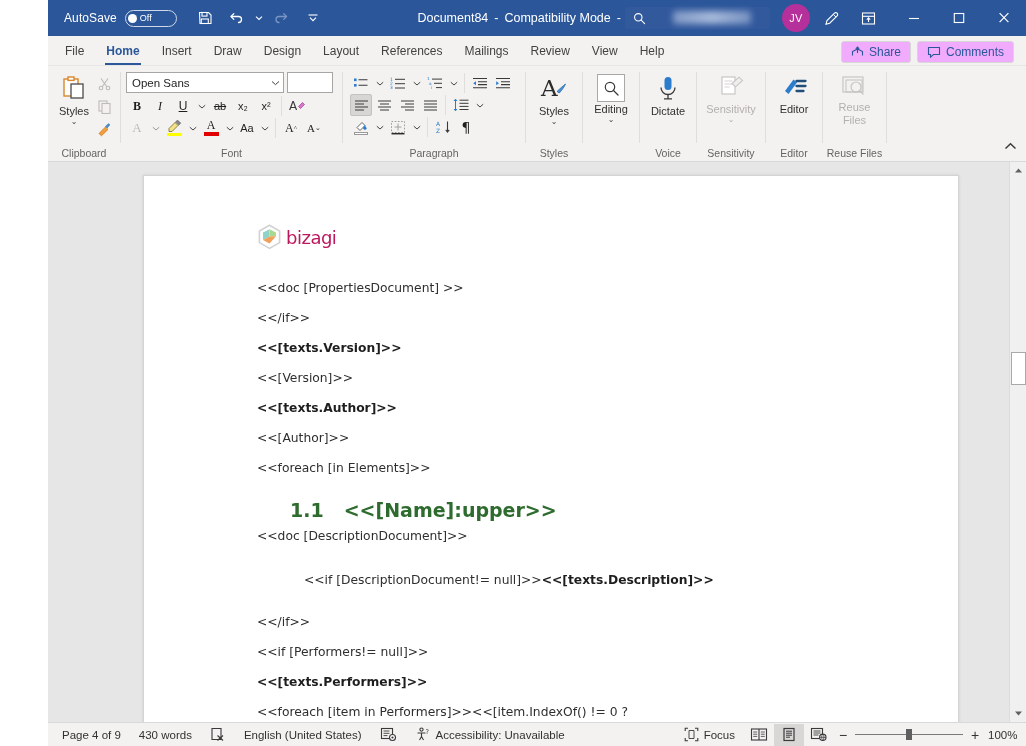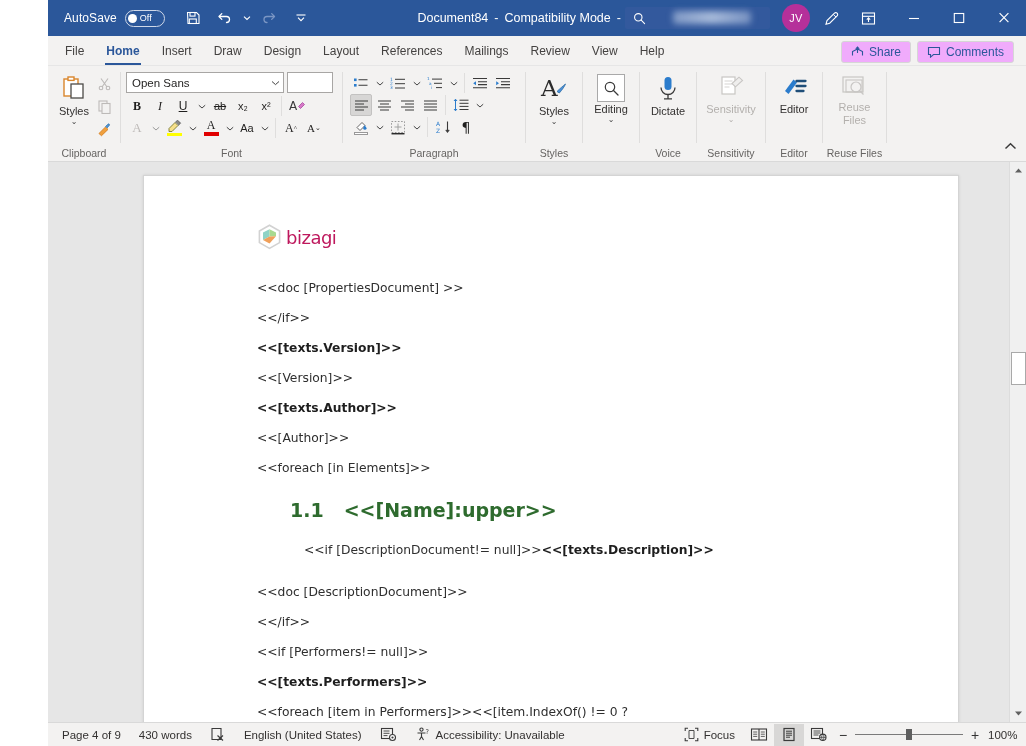--- a/index.html
+++ b/index.html
@@ -12,21 +12,21 @@
   #app { position: relative; width: 1026px; height: 746px; display: flex; flex-direction: column; padding-left: 48px; }
 
   
   .titlebar {
     height: 36px; background: #2b579a; color: #ffffff;
     display: flex; align-items: center; position: relative; flex: 0 0 36px;
   }
   .autosave-wrap { display: flex; align-items: center; margin-left: 16px; gap: 8px; }
   .autosave-label { font-size: 12px; color: #ffffff; letter-spacing: .1px; }
   .toggle {
-    width: 40px; height: 17px; border-radius: 9px; border: 1px solid #cfd8e8;
+    width: 52px; height: 17px; border-radius: 9px; border: 1px solid #cfd8e8;
     background: #2b579a; display: flex; align-items: center; padding: 0 2px; gap: 3px;
   }
   .toggle .knob { width: 9px; height: 9px; border-radius: 50%; background: #ffffff; }
   .toggle .tog-text { font-size: 9px; color: #ffffff; }
 
   .qat { display: flex; align-items: center; gap: 3px; margin-left: 14px; }
   .qat-btn {
     width: 28px; height: 26px; display: flex; align-items: center; justify-content: center;
     border-radius: 2px;
   }
@@ -680,24 +680,24 @@
           <div class="doc-line b">&lt;&lt;[texts.Version]&gt;&gt;</div>
           <div class="doc-line">&lt;&lt;[Version]&gt;&gt;</div>
           <div class="doc-line b">&lt;&lt;[texts.Author]&gt;&gt;</div>
           <div class="doc-line">&lt;&lt;[Author]&gt;&gt;</div>
           <div class="doc-line">&lt;&lt;foreach [in Elements]&gt;&gt;</div>
 
           <div class="doc-h1">
             <span class="num">1.1</span><span>&lt;&lt;[Name]:upper&gt;&gt;</span>
           </div>
 
+          <div class="doc-line">&lt;&lt;doc [DescriptionDocument]&gt;&gt;</div>
           <div class="doc-line mix" style="margin-bottom:14px">
             <span>&lt;&lt;if [DescriptionDocument!= null]&gt;&gt;</span><span class="b">&lt;&lt;[texts.Description]&gt;&gt;</span>
           </div>
-          <div class="doc-line">&lt;&lt;doc [DescriptionDocument]&gt;&gt;</div>
           <div class="doc-line">&lt;&lt;/if&gt;&gt;</div>
           <div class="doc-line">&lt;&lt;if [Performers!= null]&gt;&gt;</div>
           <div class="doc-line b">&lt;&lt;[texts.Performers]&gt;&gt;</div>
           <div class="doc-line">&lt;&lt;foreach [item in Performers]&gt;&gt;&lt;&lt;[item.IndexOf() != 0 ?</div>
 
         </div>
       </div>
     </div>
 
     <div class="vscroll">

